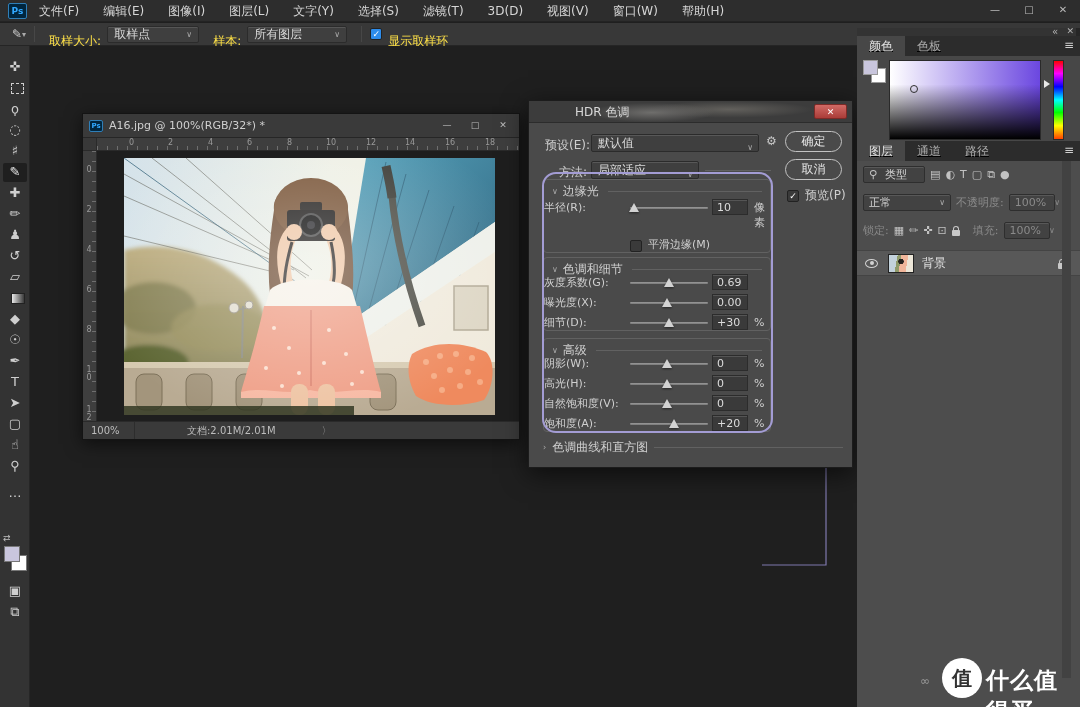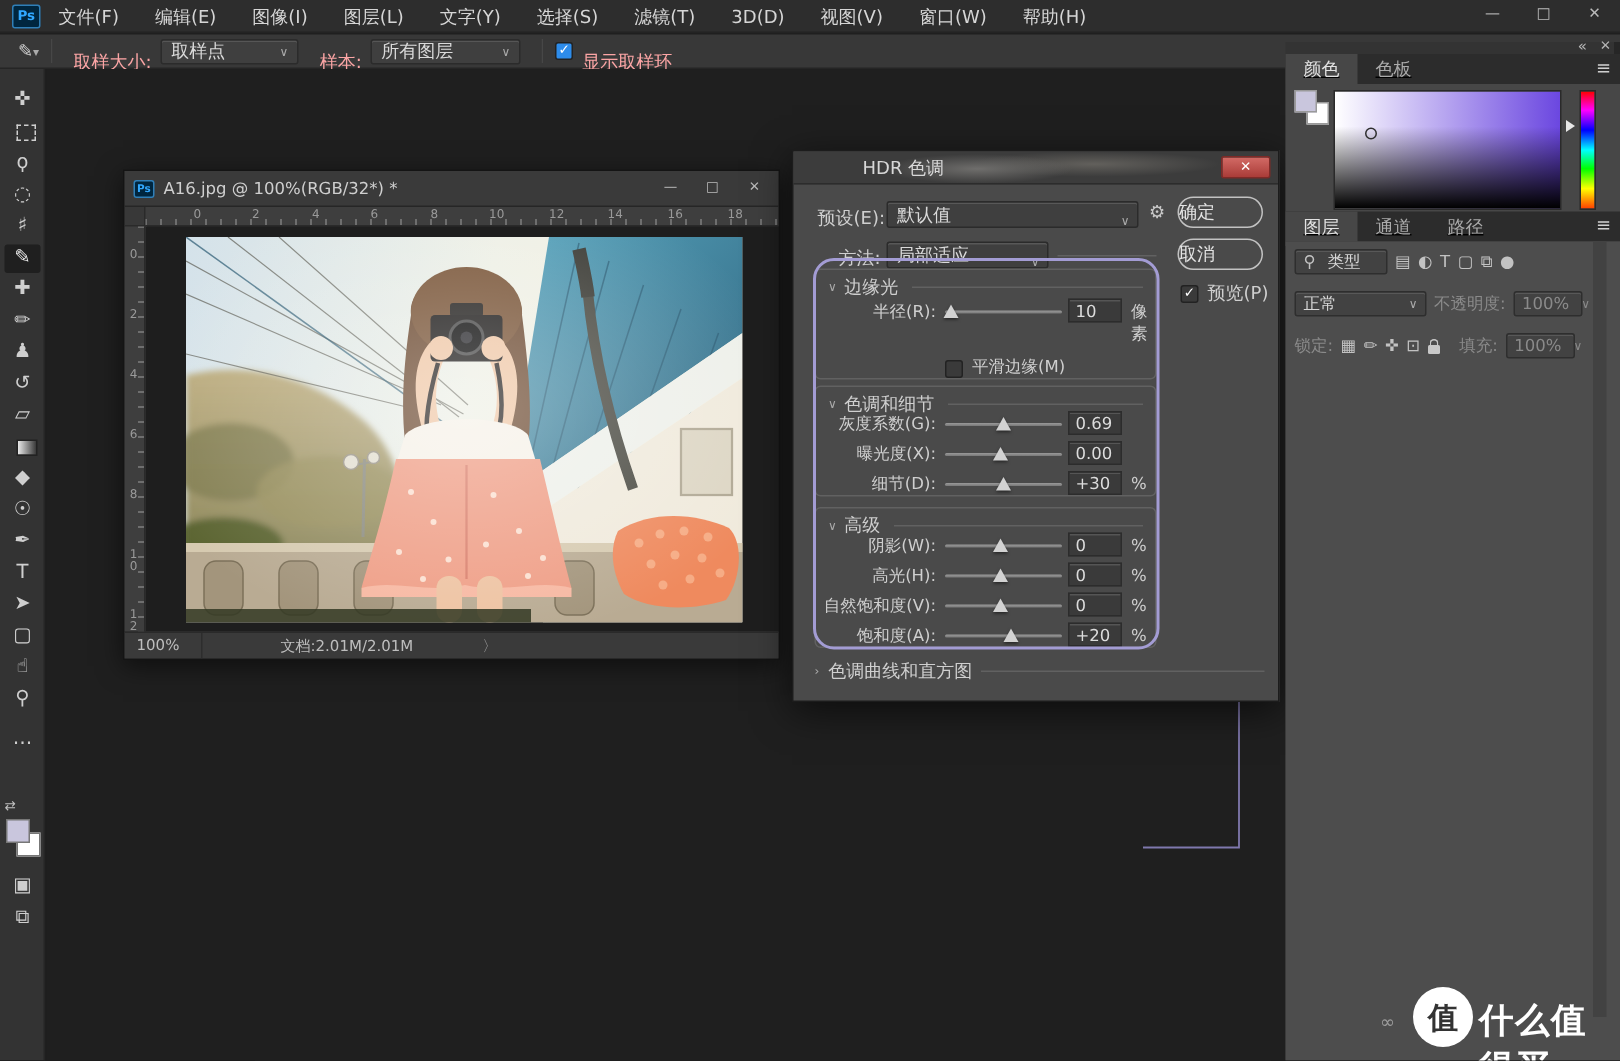--- a/index.html
+++ b/index.html
@@ -13,21 +13,21 @@
   #ps-logo { width:19px; height:16px; margin-left:8px; background:#00263f; border:1px solid #2f7fb8;
              border-radius:2px; color:#31a8ff; font-size:9px; font-weight:bold; text-align:center; line-height:14px;}
   .menu-item { color:#d6d6d6; font-size:12px; padding:0 12px; line-height:22px; }
   #win-controls { position:absolute; right:0; top:0; height:22px; display:flex; }
   .winbtn { width:34px; height:22px; color:#bbb; font-size:10px; text-align:center; line-height:20px; }
 
   
   #optionsbar { position:absolute; left:0; top:23px; width:1080px; height:23px; background:#383838;
                 display:flex; align-items:center; border-bottom:1px solid #252525; color:#cfcfcf; font-size:12px;}
   .opt-sep { width:1px; height:16px; background:#2a2a2a; margin:0 8px; border-right:1px solid #474747;}
-  .opt-label { margin:15px 6px 0 6px; color:#fca5a5;}
+  .opt-label { margin:15px 6px 0 6px; color:#fde047;}
   .opt-select { background:#3f3f3f; border:1px solid #2b2b2b; box-shadow:inset 0 1px 0 #565656;
                 border-radius:2px; height:17px; line-height:15px; padding:0 6px; color:#dadada;
                 display:flex; align-items:center; gap:14px;}
   .chev { font-size:8px; color:#aaa; }
   .cbox { width:12px; height:12px; border:1px solid #222; border-radius:2px; display:inline-block;
           text-align:center; line-height:11px; font-size:9px;}
   .cbox.on-blue { background:#2d8ceb; color:#fff; }
   .cbox.on-dark { background:#3a3a3a; color:#fff; }
   .cbox.off { background:#3a3a3a; color:transparent; }
 
@@ -92,29 +92,29 @@
   #hdr-close { position:absolute; right:5px; top:3px; width:33px; height:15px; border-radius:2px;
                background:linear-gradient(#d26a65,#aa3c38); border:1px solid #7e2a27; color:#fff;
                font-size:9px; text-align:center; line-height:14px;}
   .hdr-label { position:absolute; color:#cfcfcf; font-size:12px; }
   .hdr-select { position:absolute; height:18px; background:#3f3f3f; border:1px solid #2b2b2b;
                 box-shadow:inset 0 1px 0 #585858; border-radius:2px; color:#dadada; font-size:12px;
                 line-height:16px; padding:0 6px; }
   .hdr-select .chev { position:absolute; right:5px; top:5px; }
   #hdr-gear { position:absolute; left:237px; top:33px; color:#c8c8c8; font-size:12px; }
   .hdr-btn { position:absolute; left:256px; width:57px; height:21px; border:1px solid #c2c2c2;
-             border-radius:11px; color:#e4e4e4; font-size:12px; line-height:19px; }
+             border-radius:11px; color:#e4e4e4; font-size:12px; text-align:center; line-height:19px; }
   #hdr-preview { position:absolute; left:258px; top:86px; display:flex; gap:6px; align-items:center;
                  color:#cfcfcf; font-size:12px;}
   .hdr-group { position:absolute; left:14px; width:228px; border:1px solid #616161; border-radius:4px; }
   .group-title { position:absolute; left:8px; top:3px; display:flex; align-items:center; gap:5px;
                  color:#cfcfcf; font-size:12px; width:210px;}
   .group-title .tline { flex:1; height:1px; background:#616161; margin-left:4px;}
   .srow { position:absolute; height:16px; width:100%; }
-  .slabel { position:absolute; left:0; width:80px; text-align:right; color:#cfcfcf; font-size:11px; line-height:15px;}
+  .slabel { position:absolute; left:0; width:80px; color:#cfcfcf; font-size:11px; line-height:15px;}
   .strack { position:absolute; left:86px; top:7px; width:78px; height:2px;
             background:linear-gradient(#9a9a9a,#787878); border-radius:1px;}
   .sthumb { position:absolute; top:-4px; width:0; height:0; margin-left:-5px;
             border-left:5px solid transparent; border-right:5px solid transparent;
             border-bottom:9px solid #d2d2d2; filter:drop-shadow(0 1px 1px rgba(0,0,0,.5));}
   .sfield { position:absolute; left:168px; top:-1px; width:36px; height:16px; background:#3a3a3a;
             border:1px solid #2c2c2c; box-shadow:inset 0 1px 0 #555; color:#dcdcdc; font-size:11px;
             line-height:15px; padding-left:4px;}
   .sunit { position:absolute; left:210px; color:#cfcfcf; font-size:11px; line-height:15px;}
   .gcheck { position:absolute; left:86px; display:flex; gap:6px; align-items:flex-end; color:#cfcfcf; font-size:11px;}
@@ -603,20 +603,26 @@
         <span class="miniicon">✏</span>
         <span class="miniicon">✜</span>
         <span class="miniicon">⊡</span>
         <span class="mini-lock"></span>
         <span class="dis" style="margin-left:8px">填充:</span>
         <div class="lselect" style="width:46px">
           <span class="dis">100%</span>
             <span class="chev dis" style="margin-left:auto">∨</span>
         </div>
       </div>
+      <div id="layer-row">
+        <span class="eye" style="margin-left:8px"></span>
+        <span id="layer-thumb"></span>
+        <span id="layer-name">背景</span>
+        <span class="mini-lock" id="layer-lock"></span>
+      </div>
 
     </div>
     <div id="dock-scroll"></div>
   </div>
 
   <div id="watermark">
     <span id="wm-link">∞</span>
     <span id="wm-badge">值</span>
     <span id="wm-text">什么值得买</span>
   </div>

